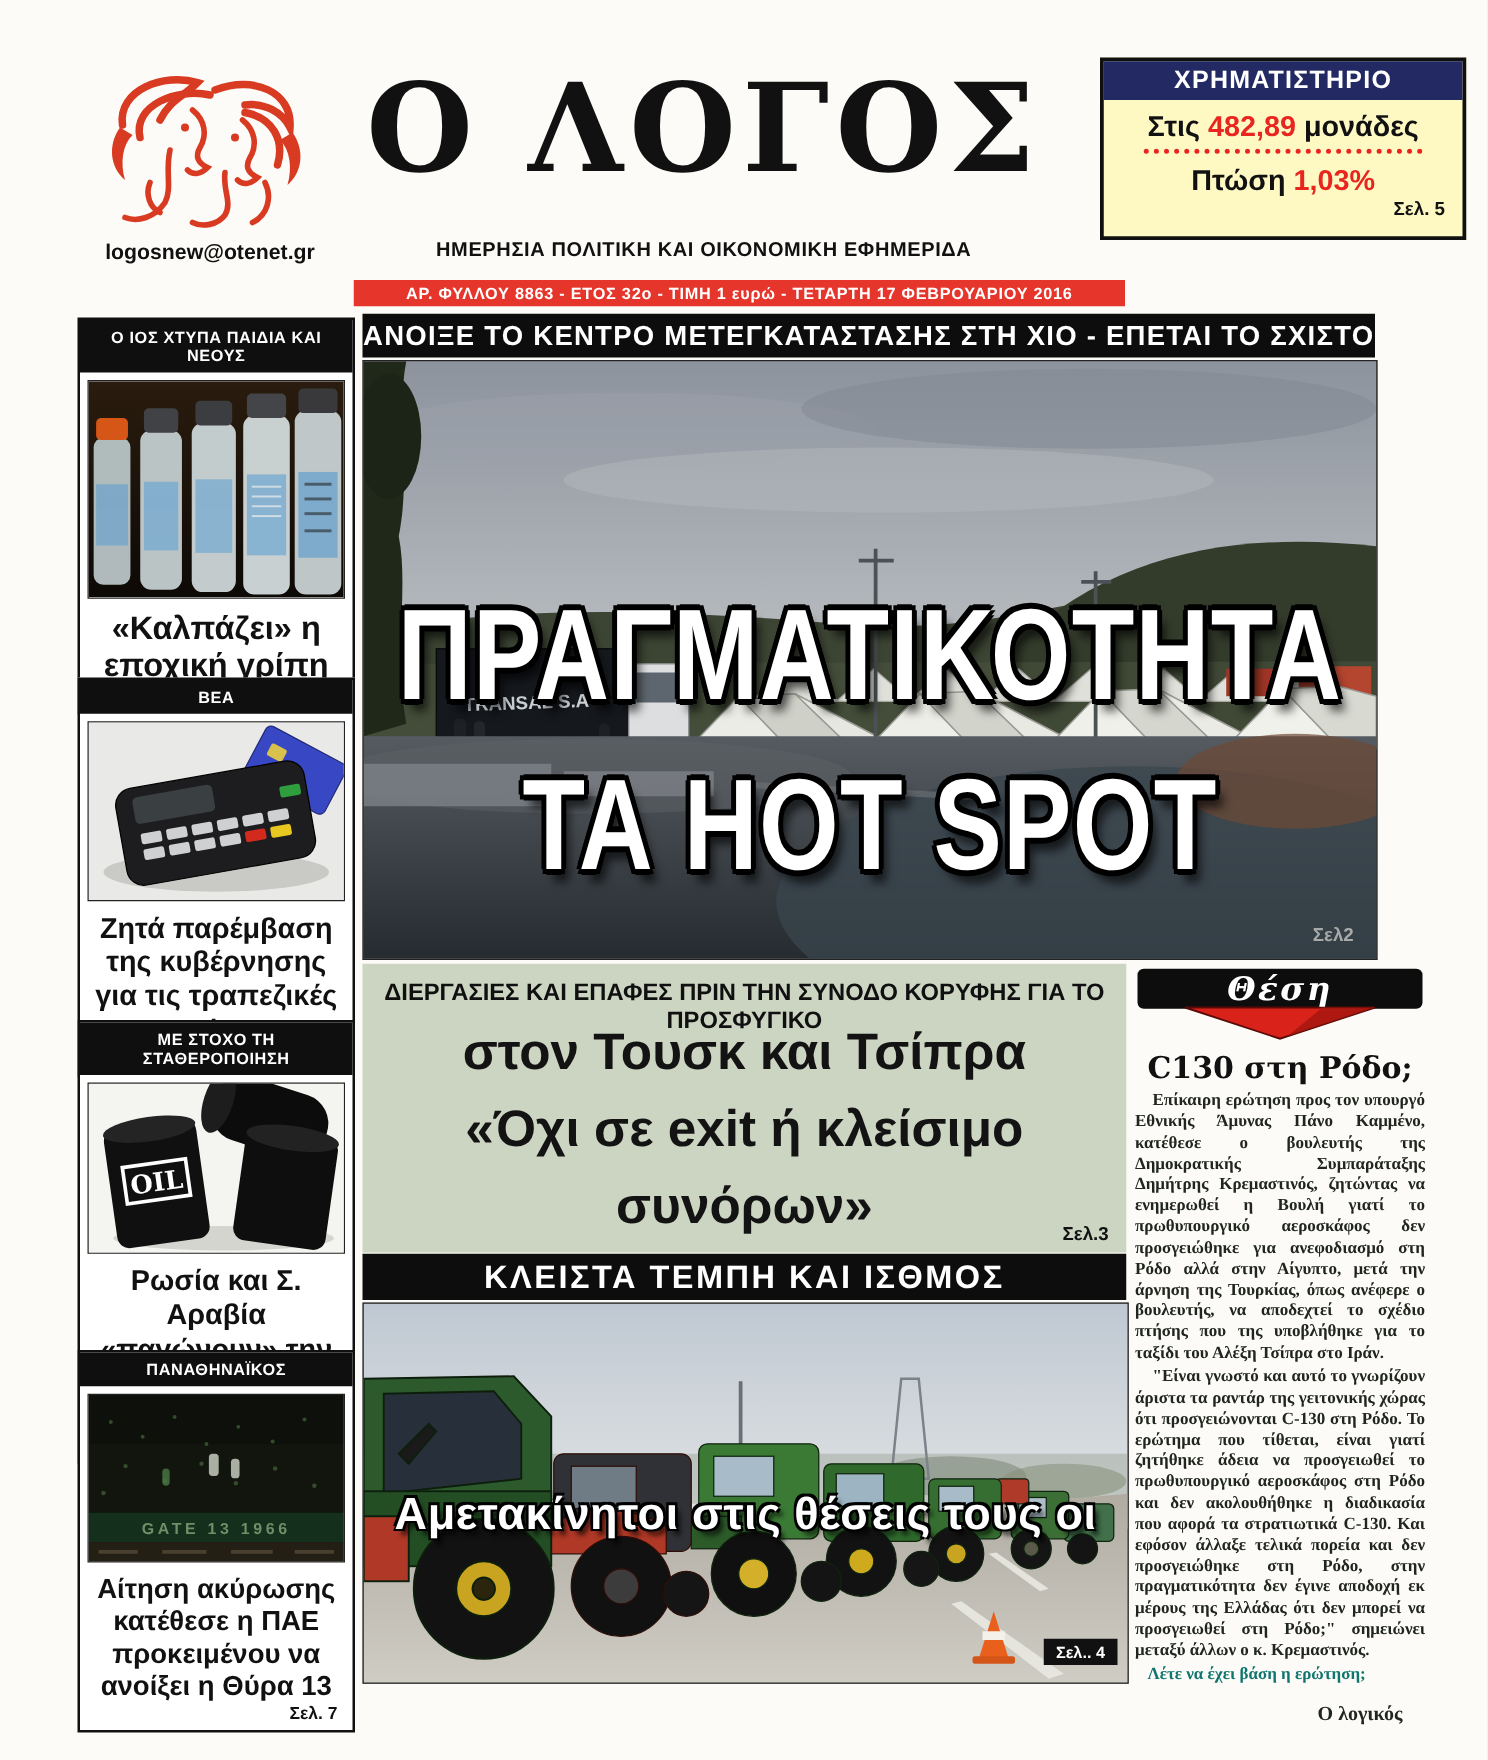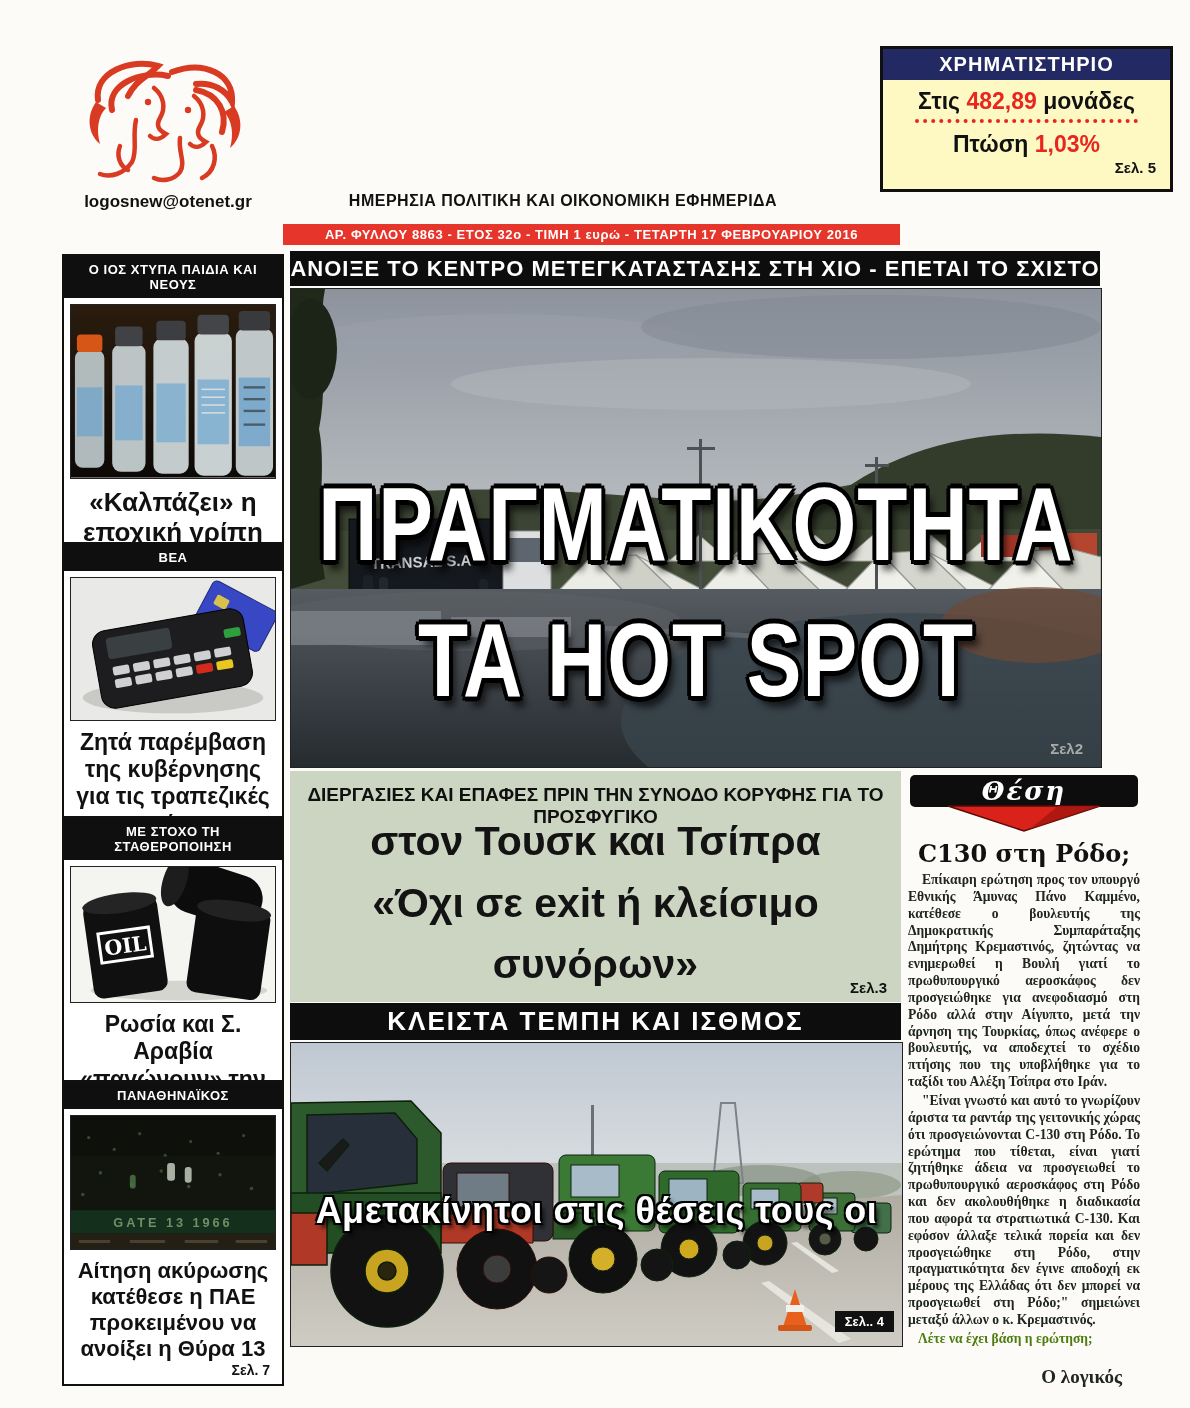--- a/index.html
+++ b/index.html
@@ -63,22 +63,22 @@
   .shl{font-weight:700;text-align:center;padding:2px 3px 0;line-height:1.18;}
   .shl1{font-size:26px;} .shl2{font-size:23px;} .shl3{font-size:23px;} .shl4{font-size:22px;}
   .sref{text-align:right;font-weight:700;font-size:14px;padding:0 12px 6px;}
 
   
   .opinion{left:908px;top:773px;width:232px;}
   .thesi{display:block;margin:0 auto;}
   .op-hl{font-family:"DejaVu Serif",serif;font-weight:800;font-size:24px;text-align:center;margin:6px 0 4px;}
   .op-body p{font-family:"Liberation Serif",serif;font-weight:700;font-size:13.6px;line-height:1.24;
              text-align:justify;text-indent:14px;margin:0 0 2px;color:#20261f;}
-  .op-close{font-family:"Liberation Serif",serif;font-weight:700;font-size:13.6px;text-indent:10px;margin:2px 0 0;color:#4d7c0f;}
-  .op-sign{font-family:"Liberation Serif",serif;font-weight:700;font-size:19px;text-align:right;padding-right:18px;color:#20261f;}
+  .op-close{font-family:"Liberation Serif",serif;font-weight:700;font-size:13.6px;text-indent:10px;margin:2px 0 0;color:#0f766e;}
+  .op-sign{font-family:"Liberation Serif",serif;font-weight:700;font-size:16px;text-align:right;padding-right:18px;color:#20261f;}
 </style>
 </head>
 <body>
 
 <div class="page">
 
   <svg class="abs logo-art" viewBox="0 0 182 138">
     <g fill="none" stroke="#d93a22" stroke-width="6" stroke-linecap="round">
       <path d="M22,50 C18,22 55,8 82,16 C70,28 60,30 52,46"></path>
       <path d="M36,60 C30,34 66,20 92,26"></path>
@@ -94,20 +94,21 @@
       <path d="M44,96 C40,106 44,116 52,120"></path>
     </g>
     <g fill="#d93a22">
       <circle cx="72" cy="52" r="3.2"></circle>
         <circle cx="112" cy="60" r="3.2"></circle>
       <path d="M20,52 C10,66 12,84 24,94 C20,80 22,66 30,58 Z"></path>
       <path d="M158,56 C168,70 166,88 154,98 C158,84 156,70 148,62 Z"></path>
     </g>
   </svg>
   <div class="abs email">logosnew@otenet.gr</div>
+  <div class="abs title">Ο ΛΟΓΟΣ</div>
   <div class="abs subtitle">ΗΜΕΡΗΣΙΑ ΠΟΛΙΤΙΚΗ ΚΑΙ ΟΙΚΟΝΟΜΙΚΗ ΕΦΗΜΕΡΙΔΑ</div>
   <div class="abs issue-bar">ΑΡ. ΦΥΛΛΟΥ 8863 - ΕΤΟΣ 32ο - ΤΙΜΗ 1 ευρώ - ΤΕΤΑΡΤΗ 17 ΦΕΒΡΟΥΑΡΙΟΥ 2016</div>
 
   <div class="abs stock">
     <div class="stock-head">ΧΡΗΜΑΤΙΣΤΗΡΙΟ</div>
     <div class="stock-line">
       <span>Στις</span>
       <span class="red">482,89</span>
       <span>μονάδες</span>
     </div>

